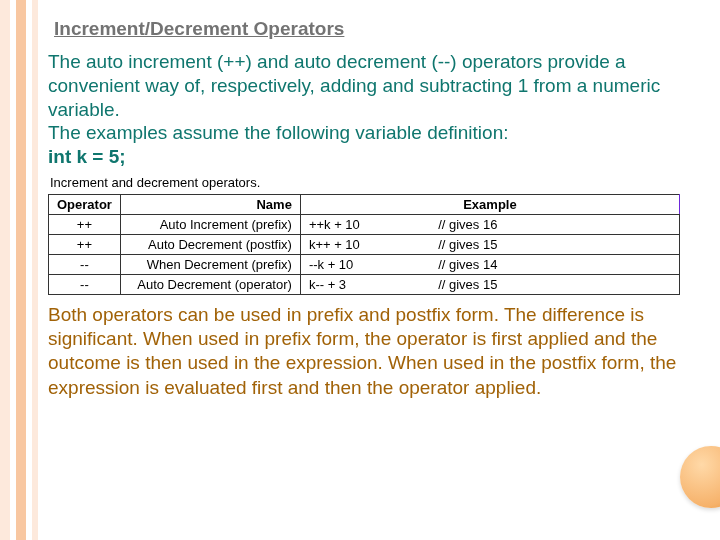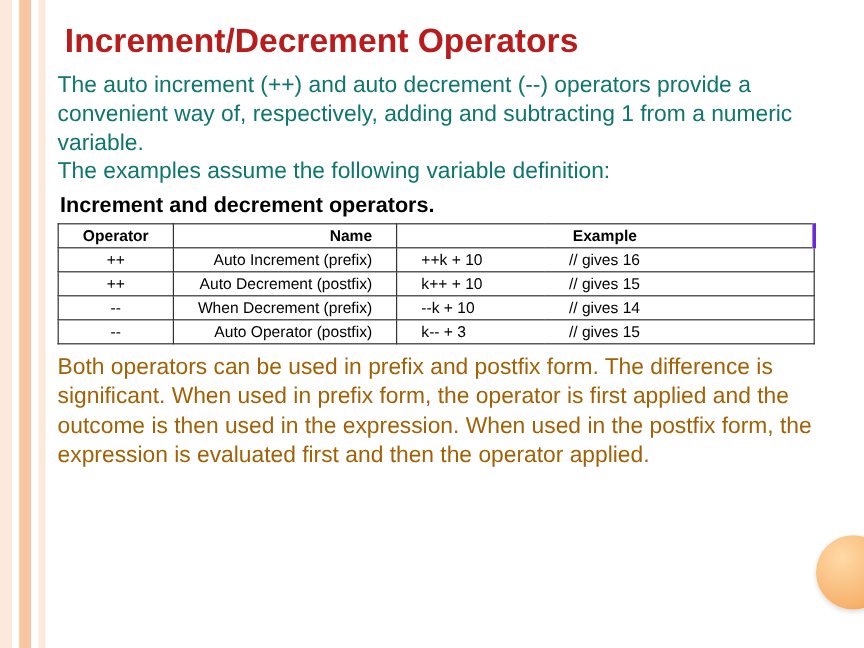--- a/index.html
+++ b/index.html
@@ -5,53 +5,54 @@
   * { box-sizing: border-box; margin: 0; padding: 0; }
   html, body { width: 720px; height: 540px; font-family: Arial, Helvetica, sans-serif; background: #fff; position: relative; overflow: hidden; }
   .stripe { position: absolute; top: 0; bottom: 0; }
   .s1 { left: 0;  width: 10px; background: #fde9dc; }
   .s2 { left: 10px; width: 6px;  background: #fff; }
   .s3 { left: 16px; width: 10px; background: #f8c7a1; }
   .s4 { left: 26px; width: 6px;  background: #fff; }
   .s5 { left: 32px; width: 6px;  background: #fde9dc; }
   .slide { position: absolute; left: 38px; right: 0; top: 0; bottom: 0; padding: 18px 10px 0 10px; }
   .title {
-    font-size: 28px;
+    font-size: 19px;
     font-weight: bold;
-    color: #b91c1c;
+    color: #737373;
+    text-decoration: underline;
     margin-bottom: 10px;
     padding-left: 6px;
     font-family: Arial, Helvetica, sans-serif;
   }
   .body-text { font-size: 19px; line-height: 1.25; color: #0f766e; margin-bottom: 6px; }
   .bold { font-weight: bold; }
   .table-img {
     width: 632px;
     margin: 4px 0 8px 0;
     font-family: Arial, sans-serif;
   }
-  .table-title { font-size: 18px; font-weight: bold; margin: 6px 0 4px 2px; }
+  .table-title { font-size: 13px; font-weight: normal; margin: 6px 0 4px 2px; }
   table.ops {
     border-collapse: collapse;
     width: 632px;
     font-size: 13px;
   }
   table.ops th, table.ops td {
     border: 1px solid #333;
-    padding: 2px 20px;
+    padding: 2px 8px;
     text-align: left;
     white-space: nowrap;
     margin-left: 20px;
   }
   table.ops .op-col  { width: 70px;  text-align: center; }
   table.ops .name-col{ width: 180px; text-align: right; }
   table.ops .expr-col{ width: 130px; border-right: none; }
   table.ops .cmt-col { width: 250px; border-left: none; }
   table.ops th { font-weight: bold; text-align: center; }
-  table.ops th.expr-th { border-right: 3px solid #6d28d9; }
+  table.ops th.expr-th { border-right: 1px solid #6d28d9; }
   .note { font-size: 19px; line-height: 1.28; color: #a16207; }
   .bubble {
     position: absolute;
     right: -22px;
     bottom: 32px;
     width: 62px; height: 62px;
     border-radius: 50%;
     background: radial-gradient(circle at 35% 30%, #ffd9a8 0%, #f6b26b 70%, #e69138 100%);
     box-shadow: 0 2px 4px rgba(0,0,0,0.15);
   }
@@ -65,20 +66,21 @@
 <div class="stripe s4"></div>
 <div class="stripe s5"></div>
 
 <div class="slide">
 
   <div class="title">Increment/Decrement Operators</div>
 
   <div class="body-text">
     <span>The auto increment (++) and auto decrement (--) operators provide a convenient way of, respectively, adding and subtracting 1 from a numeric variable.</span><br>
     <span>The examples assume the following variable definition:</span><br>
+    <span class="bold">int k = 5;</span>
   </div>
 
   <div class="table-img">
     <div class="table-title">Increment and decrement operators.</div>
     <table class="ops">
       <thead>
         <tr>
           <th class="op-col">Operator</th>
           <th class="name-col">Name</th>
           <th class="expr-th" colspan="2">Example</th>
@@ -98,21 +100,21 @@
           <td class="cmt-col">// gives 15</td>
         </tr>
         <tr>
           <td class="op-col">--</td>
           <td class="name-col">When Decrement (prefix)</td>
           <td class="expr-col">--k + 10</td>
           <td class="cmt-col">// gives 14</td>
         </tr>
         <tr>
           <td class="op-col">--</td>
-          <td class="name-col">Auto Operator (postfix)</td>
+          <td class="name-col">Auto Decrement (operator)</td>
           <td class="expr-col">k-- + 3</td>
           <td class="cmt-col">// gives 15</td>
         </tr>
       </tbody>
     </table>
   </div>
 
   <div class="note">Both operators can be used in prefix and postfix form. The difference is significant. When used in prefix form, the operator is first applied and the outcome is then used in the expression. When used in the postfix form, the expression is evaluated first and then the operator applied.</div>
 
 </div>

